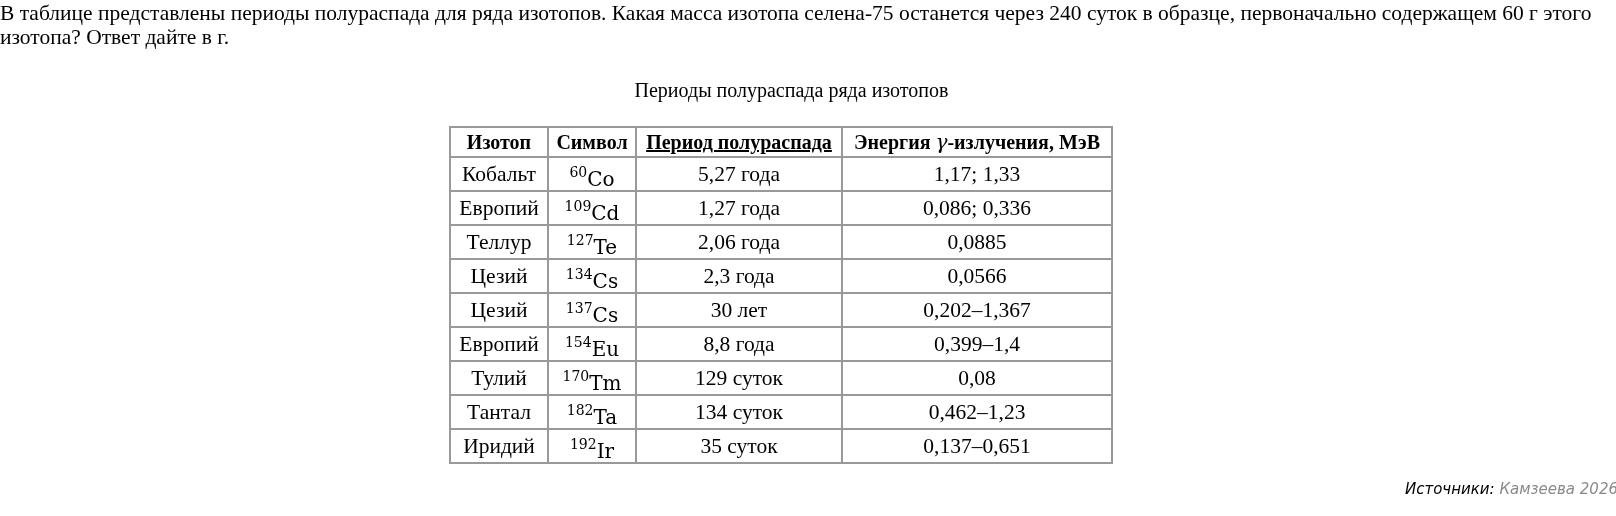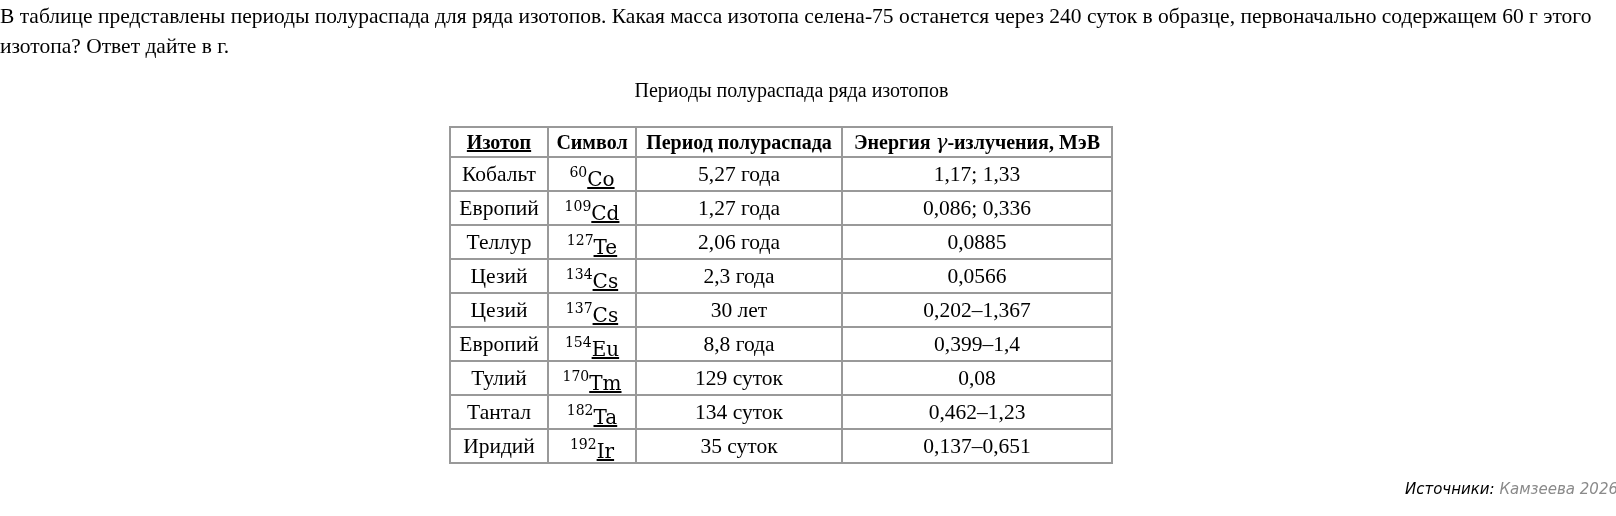--- a/index.html
+++ b/index.html
@@ -2,47 +2,47 @@
 <html><head>
 <meta charset="utf-8">
 <style>
   html, body { margin: 0; padding: 0; background: #ffffff; }
   body {
     width: 1616px; height: 516px; position: relative; overflow: hidden;
     font-family: "Liberation Serif", serif; color: #000;
   }
   .question {
     position: absolute; left: 0; top: 1px; width: 1600px;
-    font-size: 21.5px; line-height: 30px;
+    font-size: 21.5px; line-height: 24px;
   }
   .table-title {
     position: absolute; left: 0; top: 78px; width: 1616px; text-align: center;
     font-weight: normal; font-size: 20px; line-height: 24px;
   }
   .table-title span { display: inline-block; margin-left: -33px; }
   table.iso {
     position: absolute; left: 449px; top: 126px;
     border-collapse: collapse;
     font-size: 21.5px;
   }
   table.iso th, table.iso td {
     border: 2px solid #999;
     text-align: center;
     height: 26px; line-height: 26px;
     padding: 1px 6px 1px 6px;
     white-space: nowrap;
   }
   table.iso th { font-weight: bold; font-size: 20px; }
   table.iso tr > :first-child { border-left: 2px solid #999; }
-  .c1 { width: 84px; text-decoration: underline; }
+  .c1 { width: 84px; }
   .c2 { width: 74px; }
-  .c3 { width: 192px; }
+  .c3 { width: 192px; text-decoration: underline; }
   .c4 { width: 256px; }
   .sym sup { font-size: 14px; vertical-align: 6px; font-family: "DejaVu Serif", serif; }
-  .sym .el { font-family: "DejaVu Serif", serif; font-size: 20px; position: relative; top: 3px; text-decoration: underline; }
+  .sym .el { font-family: "DejaVu Serif", serif; font-size: 20px; position: relative; top: 3px; }
   .gamma { font-style: italic; font-weight: normal; font-family: "DejaVu Serif", serif; }
   .sources {
     position: absolute; right: -2px; top: 480px;
     font-family: "DejaVu Sans", sans-serif; font-style: italic; font-size: 15px;
     white-space: nowrap;
   }
   .sources .lbl { color: #000000; }
   .sources .val { color: #8a8a8a; }
 </style>
 </head>

